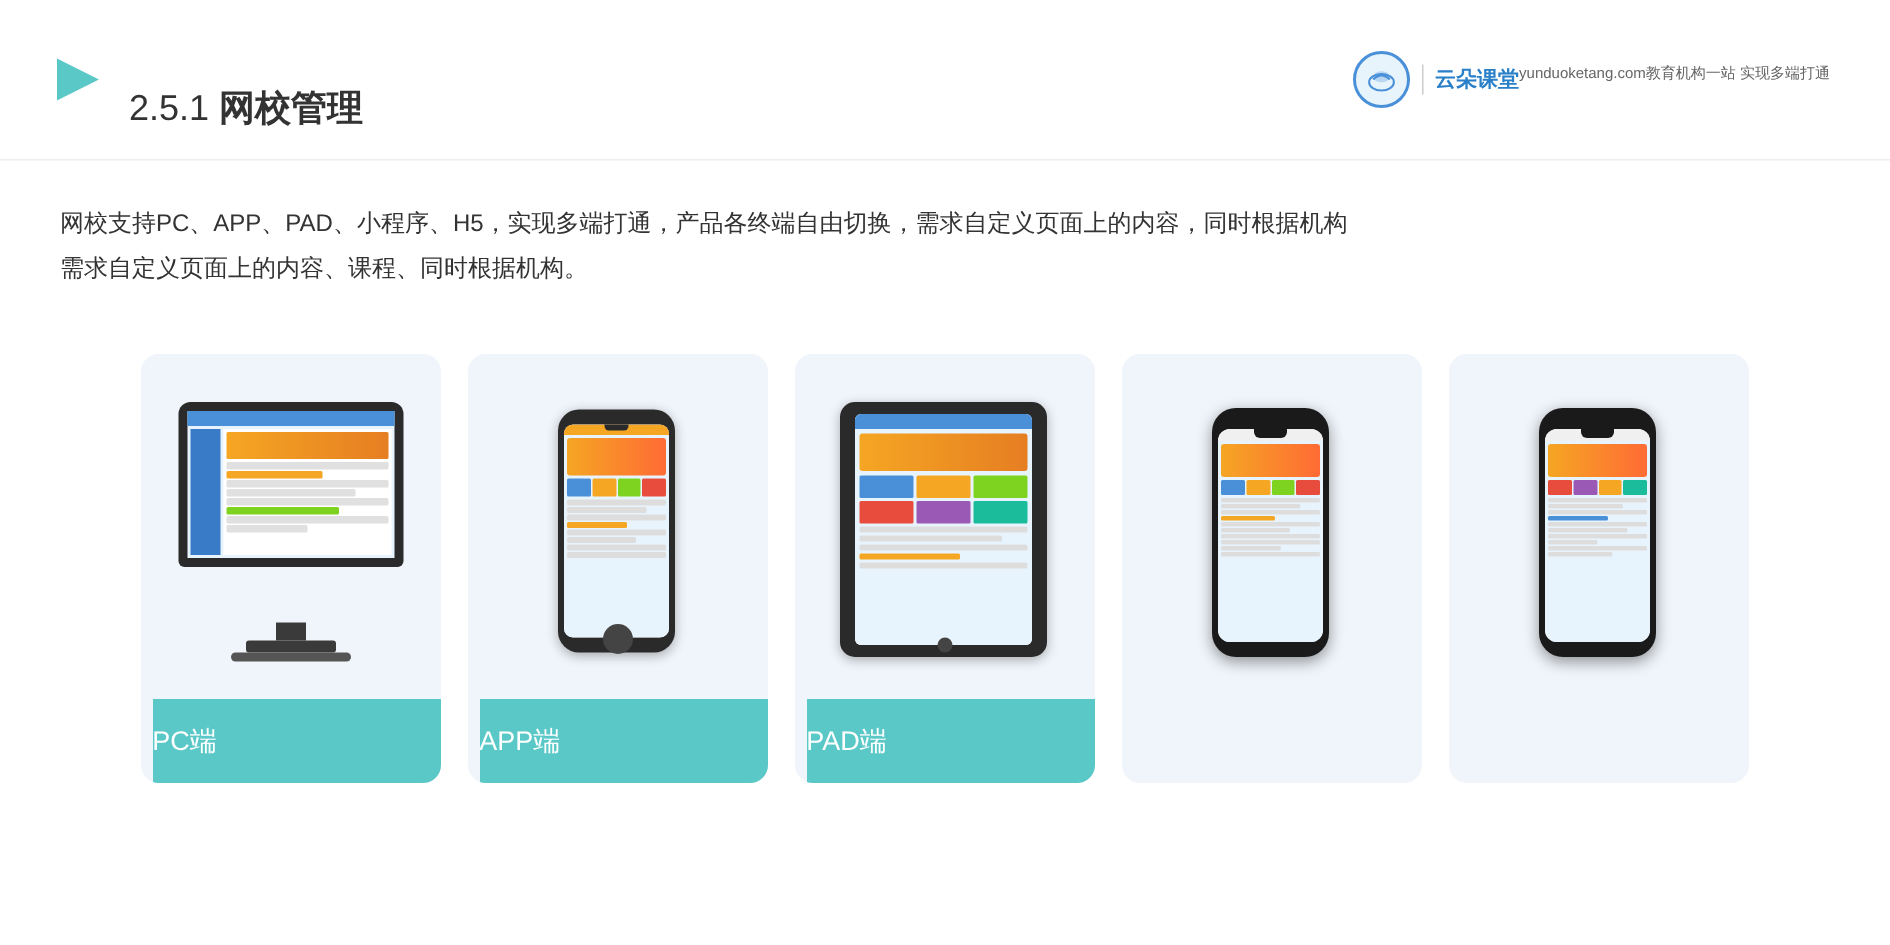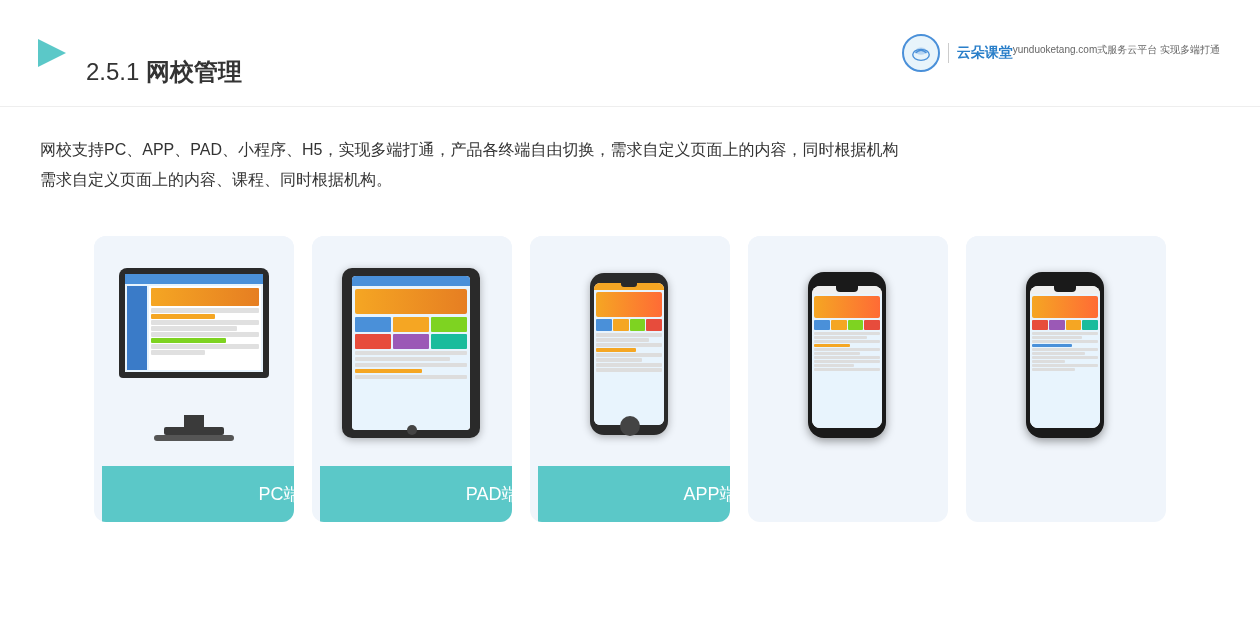--- a/index.html
+++ b/index.html
@@ -99,21 +99,21 @@
       align-items: center;
       justify-content: center;
       padding: 20px 15px 10px;
       background: #f0f5fb;
     }
 
     .card-label {
       width: 100%;
       background: #5bc8c8;
       color: #fff;
-      text-align: right;
+      text-align: left;
       font-size: 18px;
       padding: 16px 0;
       font-weight: 400;
       margin-left: 15px;
     }
 
     
     
     .pc-monitor {
       width: 155px;
@@ -475,21 +475,21 @@
         <svg viewBox="0 0 24 24" width="22" height="22">
           <ellipse cx="12" cy="14" rx="9" ry="6" fill="none" stroke="#4a90d9" stroke-width="1.5"></ellipse>
           <ellipse cx="12" cy="10" rx="6" ry="4" fill="#4a90d9" opacity="0.3"></ellipse>
           <path d="M6 12 Q12 6 18 12" fill="none" stroke="#4a90d9" stroke-width="1.5"></path>
         </svg>
       </div>
       <div class="logo-text-area">
         <span class="logo-brand">云朵课堂</span>
         <span class="logo-sub">yunduoketang.com</span>
         <span class="logo-sub">
-          <span>式服务云平台</span>
+          <span>教育机构一站</span>
           <span>实现多端打通</span>
         </span>
       </div>
     </div>
   </div>
 
   <div class="description">
     <p>网校支持PC、APP、PAD、小程序、H5，实现多端打通，产品各终端自由切换，需求自定义页面上的内容，同时根据机构</p>
     <p>需求自定义页面上的内容、课程、同时根据机构。</p>
   </div>
@@ -523,20 +523,54 @@
           <div class="monitor-neck"></div>
           <div class="monitor-base"></div>
           <div class="monitor-feet"></div>
         </div>
       </div>
       <div class="card-label">PC端</div>
     </div>
 
     <div class="card">
       <div class="card-image-area">
+        <div class="phone-mockup">
+          <div class="phone-frame">
+            <div class="phone-notch"></div>
+            <div class="phone-screen">
+              <div class="phone-status-bar"></div>
+              <div class="phone-content">
+                <div class="phone-banner"></div>
+                <div class="phone-grid">
+                  <div class="phone-grid-item"></div>
+                  <div class="phone-grid-item" style="background:#f5a623"></div>
+                  <div class="phone-grid-item" style="background:#7ed321"></div>
+                  <div class="phone-grid-item" style="background:#e74c3c"></div>
+                </div>
+                <div class="phone-rows">
+                  <div class="phone-row"></div>
+                  <div class="phone-row" style="width:80%"></div>
+                  <div class="phone-row"></div>
+                  <div class="phone-row" style="background:#f5a623; width:60%"></div>
+                  <div class="phone-row"></div>
+                  <div class="phone-row" style="width:70%"></div>
+                  <div class="phone-row"></div>
+                  <div class="phone-row"></div>
+                </div>
+              </div>
+            </div>
+          </div>
+          <div class="phone-home-btn"></div>
+        </div>
+      </div>
+      <div class="card-label">APP端</div>
+    </div>
+
+    <div class="card">
+      <div class="card-image-area">
         <div class="pad-mockup">
           <div class="pad-frame">
             <div class="pad-screen">
               <div class="pad-top-bar"></div>
               <div class="pad-content">
                 <div class="pad-banner"></div>
                 <div class="pad-grid">
                   <div class="pad-grid-item" style="background:#4a90d9"></div>
                   <div class="pad-grid-item" style="background:#f5a623"></div>
                   <div class="pad-grid-item" style="background:#7ed321"></div>
@@ -551,54 +585,20 @@
                   <div class="pad-row" style="background:#f5a623; width:60%"></div>
                   <div class="pad-row"></div>
                 </div>
               </div>
             </div>
           </div>
           <div class="pad-home-btn"></div>
         </div>
       </div>
       <div class="card-label">PAD端</div>
-    </div>
-
-    <div class="card">
-      <div class="card-image-area">
-        <div class="phone-mockup">
-          <div class="phone-frame">
-            <div class="phone-notch"></div>
-            <div class="phone-screen">
-              <div class="phone-status-bar"></div>
-              <div class="phone-content">
-                <div class="phone-banner"></div>
-                <div class="phone-grid">
-                  <div class="phone-grid-item"></div>
-                  <div class="phone-grid-item" style="background:#f5a623"></div>
-                  <div class="phone-grid-item" style="background:#7ed321"></div>
-                  <div class="phone-grid-item" style="background:#e74c3c"></div>
-                </div>
-                <div class="phone-rows">
-                  <div class="phone-row"></div>
-                  <div class="phone-row" style="width:80%"></div>
-                  <div class="phone-row"></div>
-                  <div class="phone-row" style="background:#f5a623; width:60%"></div>
-                  <div class="phone-row"></div>
-                  <div class="phone-row" style="width:70%"></div>
-                  <div class="phone-row"></div>
-                  <div class="phone-row"></div>
-                </div>
-              </div>
-            </div>
-          </div>
-          <div class="phone-home-btn"></div>
-        </div>
-      </div>
-      <div class="card-label">APP端</div>
     </div>
 
     <div class="card">
       <div class="card-image-area">
         <div class="phone-notch-mockup">
           <div class="phone-notch-frame">
             <div class="phone-notch-cutout"></div>
             <div class="phone-notch-screen">
               <div class="pns-statusbar"></div>
               <div class="pns-content">

